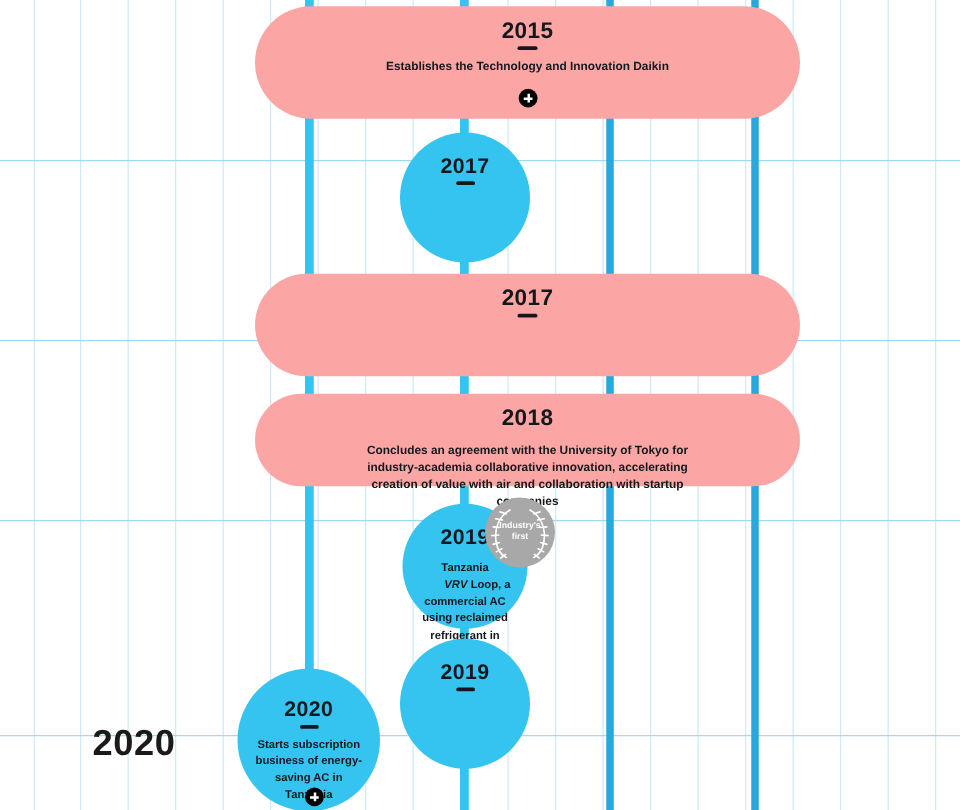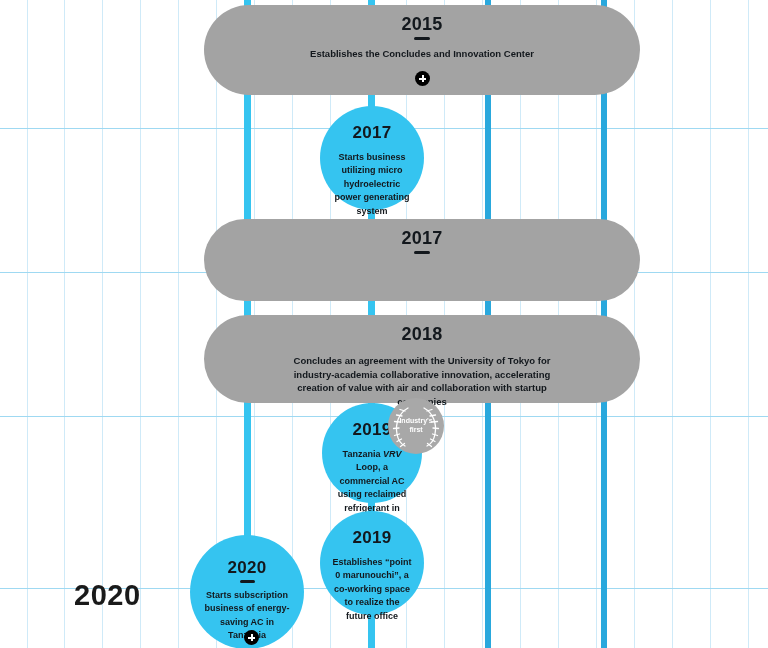--- a/index.html
+++ b/index.html
@@ -64,21 +64,21 @@
     font-size: 29px;
     font-weight: bold;
     letter-spacing: 0.5px;
     color: #1a1a1a;
     white-space: nowrap;
   }
 
   
   .pill {
     position: absolute;
-    background: #a3a3a3;
+    background: #fca5a5;
     border-radius: 999px;
     box-sizing: border-box;
     display: flex;
     flex-direction: column;
     align-items: center;
     padding: 10px 70px 0 70px;
     text-align: center;
   }
   .pill .year {
     font-size: 18px;
@@ -130,21 +130,21 @@
     border-radius: 2px;
     margin: 3px 0 6px 0;
   }
   .circle .desc {
     font-size: 9px;
     font-weight: bold;
     line-height: 1.5;
     color: #13181d;
     padding: 0 12px;
   }
-  .circle .desc i { font-style: italic; }
+  .circle .desc i { font-style: italic; margin-left: 20px; }
 
   
   .plus-btn {
     position: absolute;
     width: 15px;
     height: 15px;
     border-radius: 50%;
     background: #000000;
     display: flex;
     align-items: center;
@@ -215,36 +215,35 @@
   <div class="rail" style="left:244px"></div>
   <div class="rail" style="left:368px"></div>
   <div class="rail dark" style="left:485px"></div>
   <div class="rail dark" style="left:601px"></div>
 
   <div class="era-label" style="left:74px; top:579px">2020</div>
 
   <div class="pill" style="left:204px; top:5px; width:436px; height:90px;">
     <div class="year">2015</div>
     <div class="rule"></div>
-    <div class="desc">Establishes the Concludes and Innovation Center</div>
+    <div class="desc">Establishes the Technology and Innovation Daikin</div>
   </div>
   <div class="plus-btn" style="left:415px; top:71px;"></div>
 
   <div class="circle" style="left:320px; top:106px; width:104px; height:104px;">
     <div class="year">2017</div>
     <div class="rule"></div>
-    <div class="desc">Starts business utilizing micro hydroelectric power generating system</div>
   </div>
 
   <div class="pill" style="left:204px; top:219px; width:436px; height:82px;">
     <div class="year">2017</div>
     <div class="rule"></div>
   </div>
 
-  <div class="pill" style="left:204px; top:315px; width:436px; height:88px;">
+  <div class="pill" style="left:204px; top:315px; width:436px; height:74px;">
     <div class="year">2018</div>
     <div class="rule"></div>
     <div class="desc">Concludes an agreement with the University of Tokyo for industry-academia collaborative innovation, accelerating creation of value with air and collaboration with startup companies</div>
   </div>
 
   <div class="circle" style="left:322px; top:403px; width:100px; height:100px;">
     <div class="year">2019</div>
     <div class="rule"></div>
     <div class="desc"><span>Tanzania </span><i>VRV</i><span> Loop, a commercial AC using reclaimed refrigerant in Europe</span></div>
   </div>
@@ -260,21 +259,20 @@
     </svg>
     <div class="badge-text">
       <div>Industry's</div>
       <div>first</div>
     </div>
   </div>
 
   <div class="circle" style="left:320px; top:511px; width:104px; height:104px;">
     <div class="year">2019</div>
     <div class="rule"></div>
-    <div class="desc">Establishes “point 0 marunouchi”, a co-working space to realize the future office</div>
   </div>
 
   <div class="circle big" style="left:190px; top:535px; width:114px; height:114px;">
     <div class="year">2020</div>
     <div class="rule"></div>
     <div class="desc">Starts subscription business of energy-saving AC in Tanzania</div>
   </div>
   <div class="plus-btn" style="left:244px; top:630px;"></div>
 
 </div>

